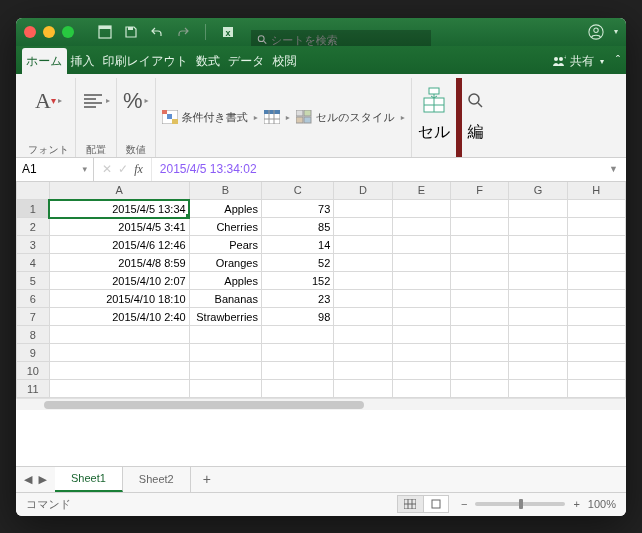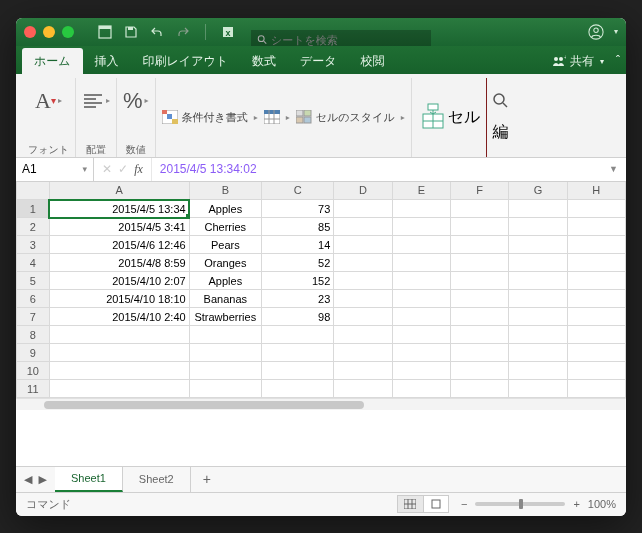--- a/index.html
+++ b/index.html
@@ -15,37 +15,37 @@
   .tl.green { background: #28c840; }
   .titlebar .icons { display: flex; gap: 10px; margin-left: 16px; align-items: center; }
   .tb-icon { width: 16px; height: 16px; display: flex; align-items: center; justify-content: center; color: #d0e9d5; }
   .tb-sep { width: 1px; height: 16px; background: rgba(255,255,255,0.25); margin: 0 4px; }
   .search { flex: 1; margin-left: 8px; background: rgba(0,0,0,0.25); border-radius: 0; height: 20px; display: flex; align-items: center; padding: 0 6px; gap: 4px; max-width: 180px; margin-top: 16px; }
   .search input { background: transparent; border: none; outline: none; color: #ccc; font-size: 11px; width: 100%; }
   .titlebar .right { margin-left: auto; color: #d0e9d5; display: flex; align-items: center; gap: 8px; }
   
   
   .tabbar { background: linear-gradient(#1f6e33, #17612b); height: 28px; display: flex; align-items: flex-end; padding: 0 6px; }
-  .tab { padding: 5px 12px 4px; font-size: 12px; color: #e4f3e7; cursor: pointer; border-radius: 3px 3px 0 0; }
+  .tab { padding: 5px 4px 4px; font-size: 12px; color: #e4f3e7; cursor: pointer; border-radius: 3px 3px 0 0; }
   .tab.active { background: #f3f3f3; color: #1a6530; font-weight: 500; }
   .tabbar .right { margin-left: auto; display: flex; align-items: center; color: #e4f3e7; font-size: 12px; padding-bottom: 4px; gap: 4px; }
   .share-icon svg { fill: #e4f3e7; }
   
   
   .ribbon { background: #f3f3f3; border-bottom: 1px solid #d0d0d0; height: 84px; display: flex; padding: 4px 6px 0; gap: 0; }
   .rgroup { display: flex; flex-direction: column; align-items: center; justify-content: space-between; padding: 2px 6px 2px; border-right: 1px solid #dcdcdc; }
   .rgroup:last-child { border-right: none; }
   .rib-big { width: 34px; height: 42px; display: flex; align-items: center; justify-content: center; }
   .rgroup .label { font-size: 10px; color: #666; text-align: center; line-height: 1.1; }
   .rib-mid { font-size: 22px; color: #555; height: 42px; display:flex; align-items:center;}
   .dd { font-size: 8px; color: #888; margin-left: 2px; }
   .styles-col { display: flex; gap: 2px; padding: 2px 4px; font-size: 11px; color: #444; border-right: 1px solid #dcdcdc;}
   .styles-col .srow { display: flex; align-items: center; gap: 4px; white-space: nowrap; cursor: pointer; padding: 1px 2px;}
   .srow svg { flex-shrink: 0;}
-  .cells-group { display:flex; flex-direction:row; align-items:center; padding: 2px 6px; border-right:1px solid #7f1d1d;}
+  .cells-group { display:flex; flex-direction:column; align-items:center; padding: 2px 6px; border-right:6px solid #7f1d1d;}
   .cells-icon { width: 30px; height: 42px; display:flex; align-items:center; justify-content:center;}
   .edit-col { padding: 2px 4px; display:flex; flex-direction:column; align-items:center;}
   
   
   .fbar { height: 24px; border-bottom: 1px solid #d0d0d0; display: flex; align-items: center; background: #fff; font-size: 12px; }
   .namebox { width: 78px; border-right: 1px solid #d0d0d0; height: 100%; display: flex; align-items: center; padding: 0 6px; justify-content: space-between; }
   .namebox .ndd { color: #888; font-size: 9px; }
   .fx-btns { display: flex; align-items: center; gap: 6px; padding: 0 8px; color: #888; border-right: 1px solid #e8e8e8; height:100%;}
   .fx { font-style: italic; font-family: Georgia, serif; color: #555; }
   .formula-input { flex: 1; padding: 0 8px; color: #8b5cf6; }
@@ -53,21 +53,21 @@
   
   
   .grid-wrap { flex: 1; overflow: hidden; position: relative; background: #fff; }
   table.sheet { border-collapse: collapse; width: 100%; table-layout: fixed; }
   .sheet th, .sheet td { border: 1px solid #d9d9d9; font-size: 11px; height: 18px; padding: 0 3px; overflow: hidden; white-space: nowrap; }
   .sheet thead th { background: #eee; color: #555; font-weight: normal; text-align: center; border-top: none;}
   .sheet .rowhdr { background: #eee; color: #555; text-align: center; width: 28px; }
   .colA { width: 120px; } .colB { width: 62px; } .colC { width: 62px; }
   .colDEF { width: 50px; }
   .sheet td.num { text-align: right; }
-  .sheet td.txt { text-align: center; }
+  .sheet td.txt { text-align: right; }
   .selected-cell { outline: 2px solid #1a7f37; outline-offset: -1px; position: relative; }
   .selected-cell::after { content:''; position:absolute; right:-2px; bottom:-2px; width:5px; height:5px; background:#1a7f37;}
   th.sel-col, td.rowhdr.sel-row { background:#dcdcdc; }
   .corner { background:#eee; width:28px; }
   
   .hscroll { height: 12px; background: #f3f3f3; border-top: 1px solid #e0e0e0; position: relative;}
   .hscroll .thumb { position:absolute; left:28px; top:2px; height:8px; width:320px; background:#c8c8c8; border-radius:4px;}
   
   
   .sheetbar { height: 26px; background: #f7f7f7; border-top: 1px solid #d0d0d0; display: flex; align-items: stretch; font-size: 11px; }

